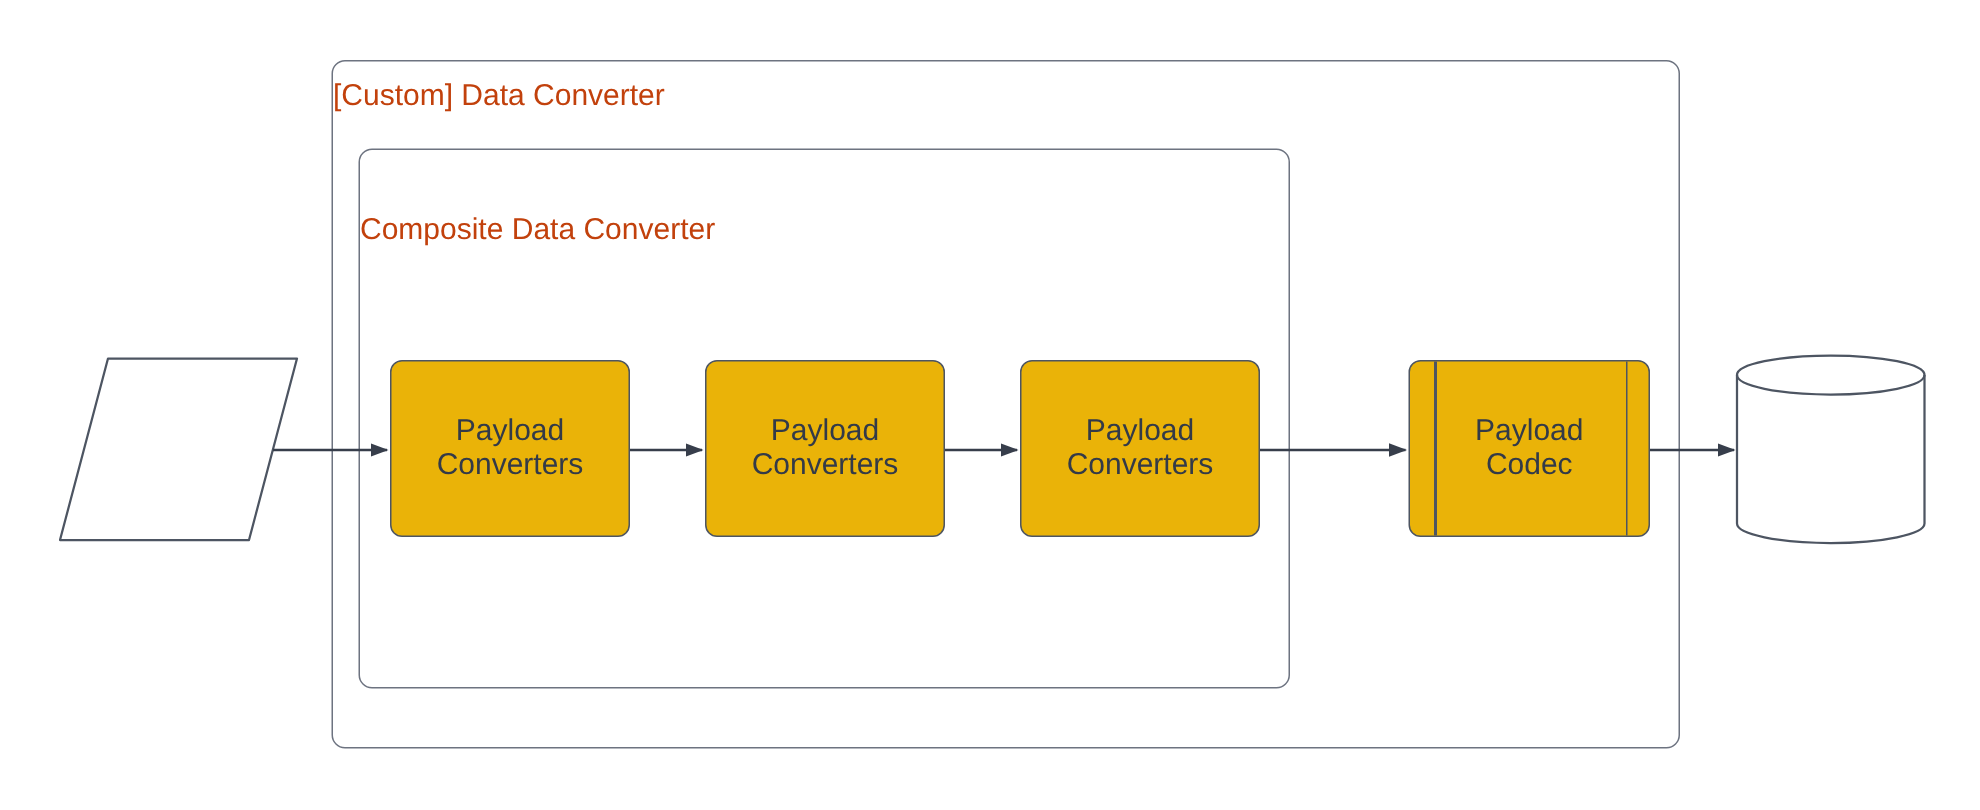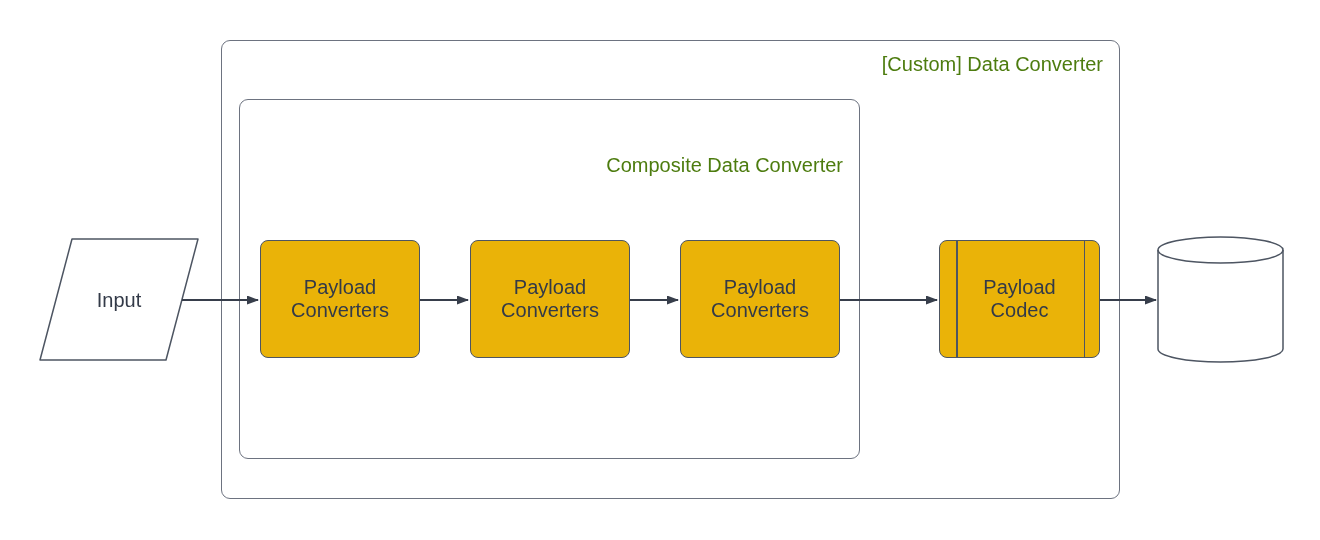--- a/index.html
+++ b/index.html
@@ -16,27 +16,27 @@
     position:absolute;
     border:1px solid #6d7380;
     border-radius:9px;
     background:transparent;
     box-sizing:border-box;
     z-index:1;
   }
   .container.outer{left:221px;top:40px;width:899px;height:459px;}
   .container.inner{left:239px;top:99px;width:621px;height:360px;}
   .container-title{
-    position:absolute;left:0;right:16px;
-    text-align:right;
+    position:absolute;left:0;right:4px;
+    text-align:left;
     font-size:20px;line-height:24px;
-    color:#4d7c0f;
+    color:#c2410c;
   }
   .container.outer > .container-title{top:11px;}
-  .container.inner > .container-title{top:41px;margin-top:12px;}
+  .container.inner > .container-title{top:41px;}
 
   
   #shape-layer{
     position:absolute;left:0;top:0;width:1320px;height:540px;
     z-index:2;
   }
 
   
   .node{
     position:absolute;
@@ -118,15 +118,14 @@
 Converters</span>
   </div>
 
   <div class="node codec">
     <span class="codec-bar left"></span>
     <span class="codec-bar right"></span>
     <span>Payload
 Codec</span>
   </div>
 
-  <div class="shape-label input-label">Input</div>
 
 </div>
 
 </body></html>

